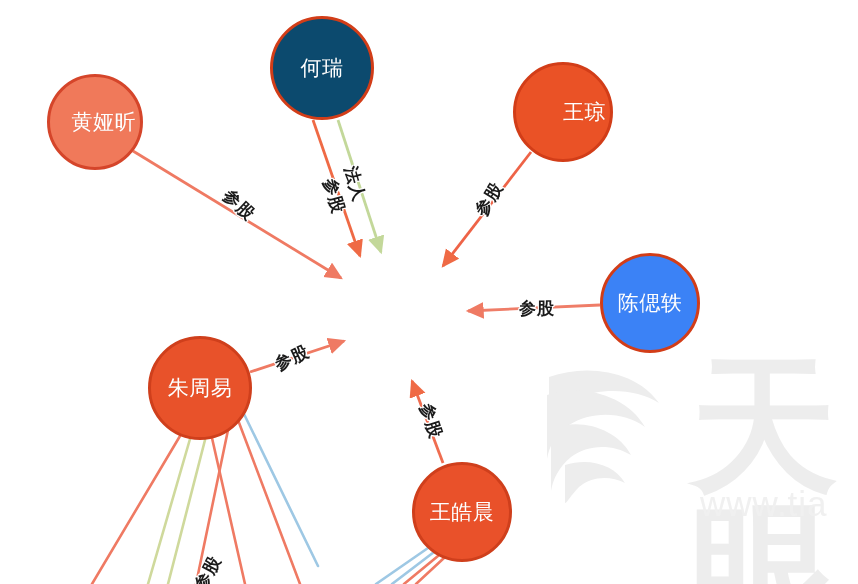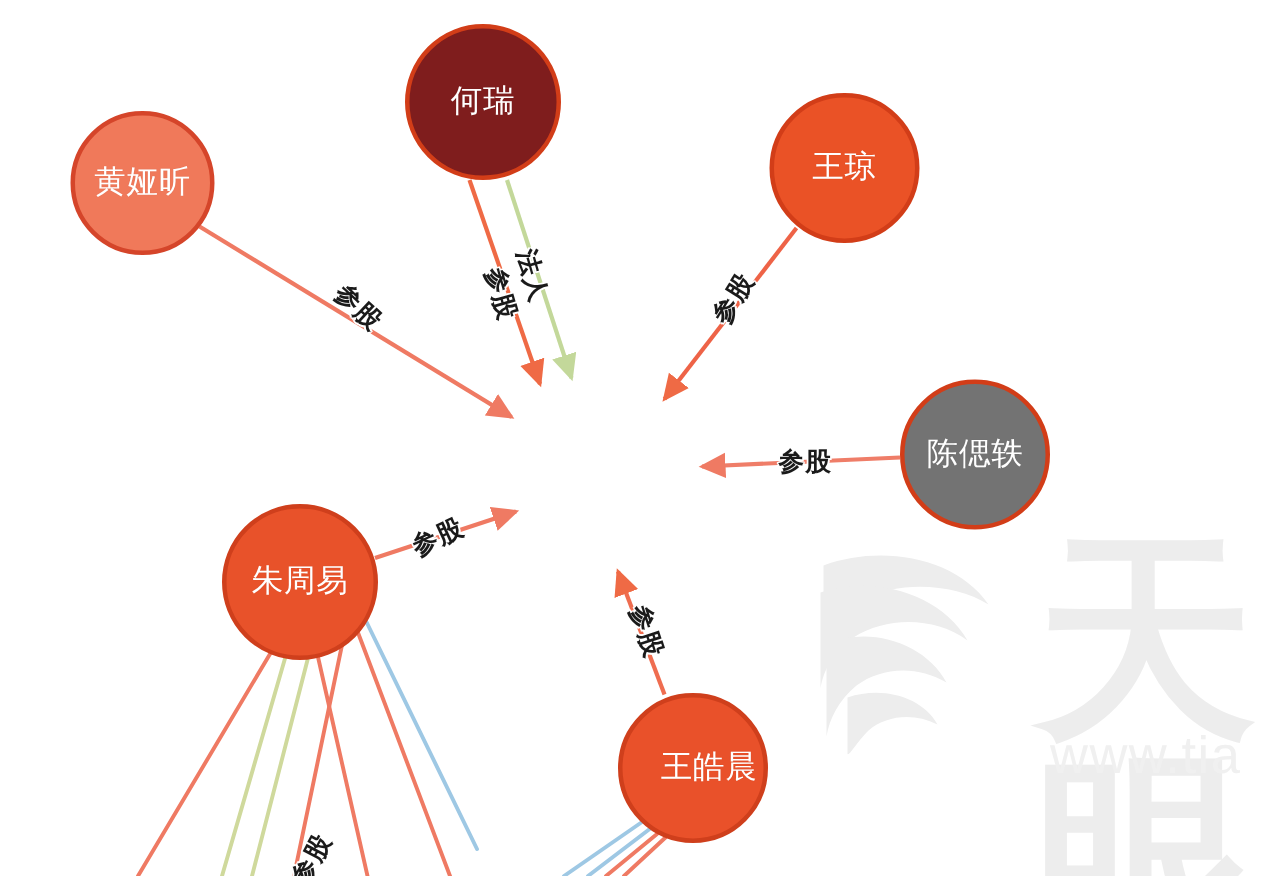--- a/index.html
+++ b/index.html
@@ -154,33 +154,33 @@
 
   <div class="edge-label" style="left: 239px; top: 205px; transform: translate(-50%, -50%) rotate(43deg);">参股</div>
   <div class="edge-label" style="left: 334px; top: 196px; transform: translate(-50%, -50%) rotate(74deg);">参股</div>
   <div class="edge-label" style="left: 355px; top: 184px; transform: translate(-50%, -50%) rotate(74deg);">法人</div>
   <div class="edge-label" style="left: 489px; top: 199px; transform: translate(-50%, -50%) rotate(-58deg);">参股</div>
   <div class="edge-label" style="left: 537px; top: 308px; transform: translate(-50%, -50%) rotate(0deg);">参股</div>
   <div class="edge-label" style="left: 292px; top: 358px; transform: translate(-50%, -50%) rotate(-25deg);">参股</div>
   <div class="edge-label" style="left: 431px; top: 421px; transform: translate(-50%, -50%) rotate(72deg);">参股</div>
   <div class="edge-label" id="clipped-edge-label" style="left: 208px; top: 573px; transform: translate(-50%, -50%) rotate(-62deg);">参股</div>
 
-  <div class="node person-node" style="left: 47px; top: 74px; width: 96px; height: 96px; background: rgb(240, 121, 90); border: 3px solid rgb(213, 69, 42);">
+  <div class="node person-node" style="left: 47px; top: 74px; width: 96px; height: 96px; background: rgb(240, 121, 90); border: 3px solid rgb(213, 69, 42); text-align: right;">
     <span class="node-label">黄娅昕</span>
   </div>
-  <div class="node person-node" style="left: 270px; top: 16px; width: 104px; height: 104px; background: #7f1d1d; border: 3px solid rgb(210, 61, 24);">
+  <div class="node person-node" style="left: 270px; top: 16px; width: 104px; height: 104px; background: #0c4a6e; border: 3px solid rgb(210, 61, 24);">
     <span class="node-label">何瑞</span>
   </div>
-  <div class="node person-node" style="left: 513px; top: 62px; width: 100px; height: 100px; background: rgb(234, 82, 38); border: 3px solid rgb(210, 61, 24);">
+  <div class="node person-node" style="left: 513px; top: 62px; width: 100px; height: 100px; background: rgb(234, 82, 38); border: 3px solid rgb(210, 61, 24); text-align: right;">
     <span class="node-label">王琼</span>
   </div>
-  <div class="node person-node" style="left: 600px; top: 253px; width: 100px; height: 100px; background: #737373; border: 3px solid rgb(210, 61, 24);">
+  <div class="node person-node" style="left: 600px; top: 253px; width: 100px; height: 100px; background: #3b82f6; border: 3px solid rgb(210, 61, 24);">
     <span class="node-label">陈偲轶</span>
   </div>
   <div class="node person-node" style="left: 148px; top: 336px; width: 104px; height: 104px; background: rgb(232, 82, 42); border: 3px solid rgb(207, 63, 28); justify-content: center;">
     <span class="node-label">朱周易</span>
   </div>
-  <div class="node person-node" style="left: 412px; top: 462px; width: 100px; height: 100px; background: rgb(233, 81, 42); border: 3px solid rgb(207, 63, 28); text-align: right;">
+  <div class="node person-node" style="left: 412px; top: 462px; width: 100px; height: 100px; background: rgb(233, 81, 42); border: 3px solid rgb(207, 63, 28);">
     <span class="node-label">王皓晨</span>
   </div>
 
 
 </div>
 
 </body></html>

